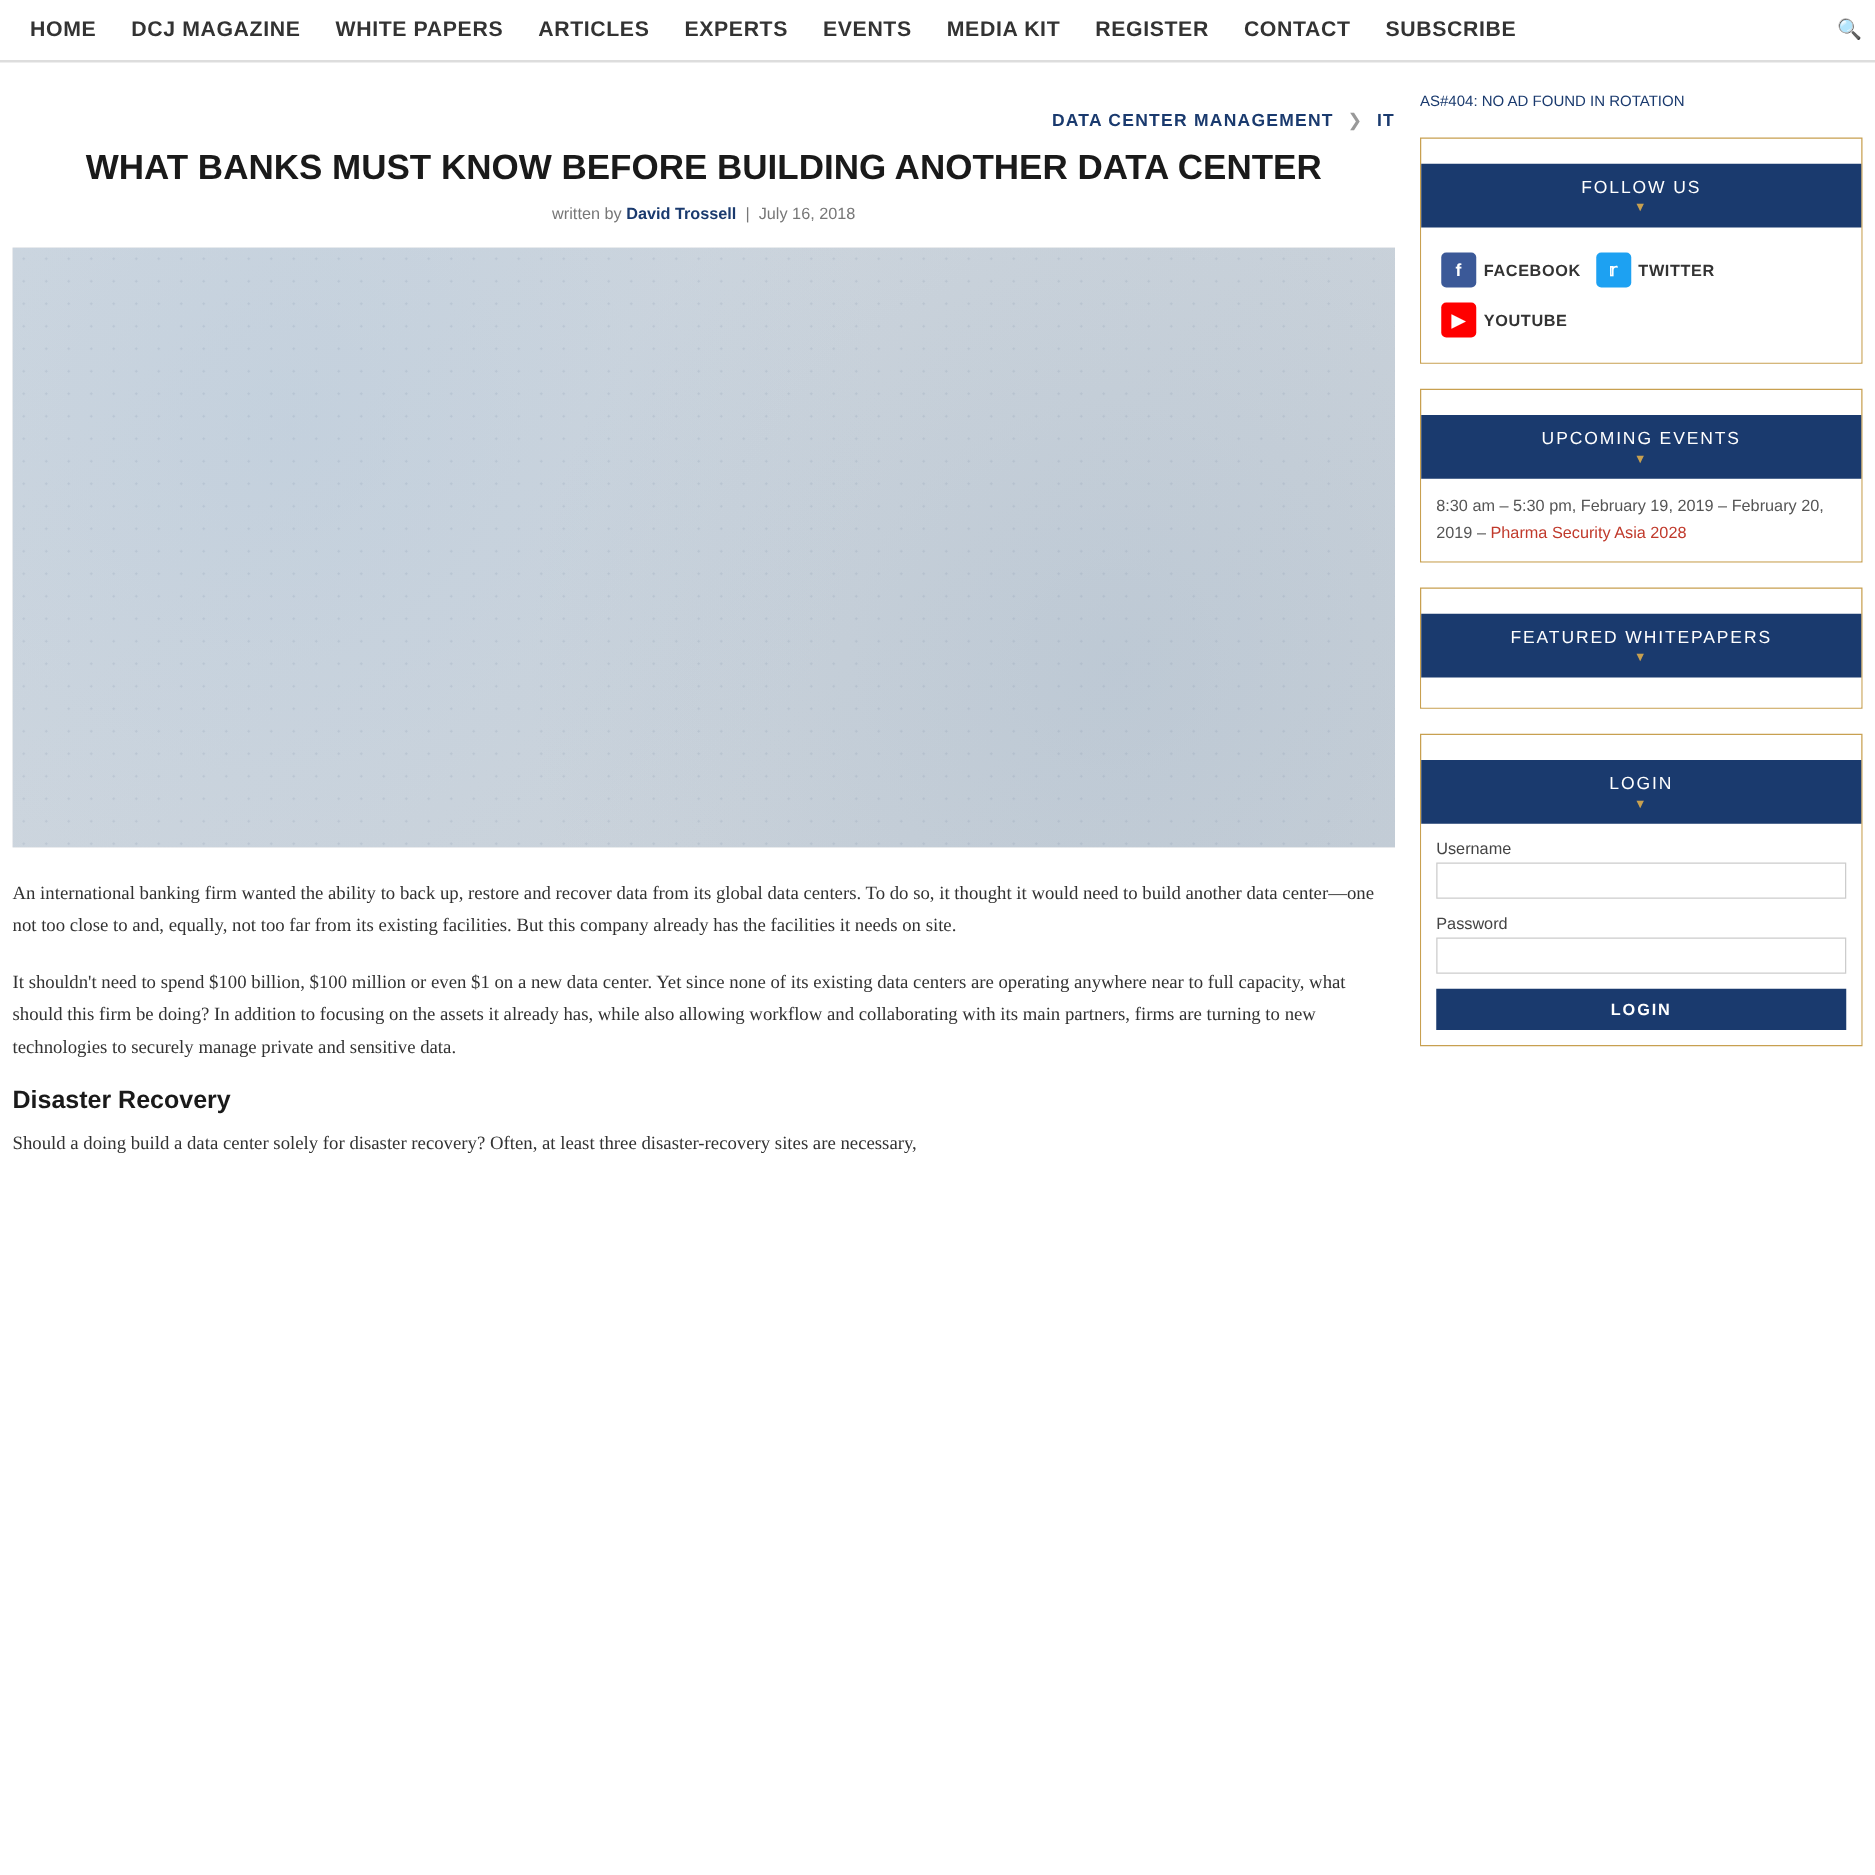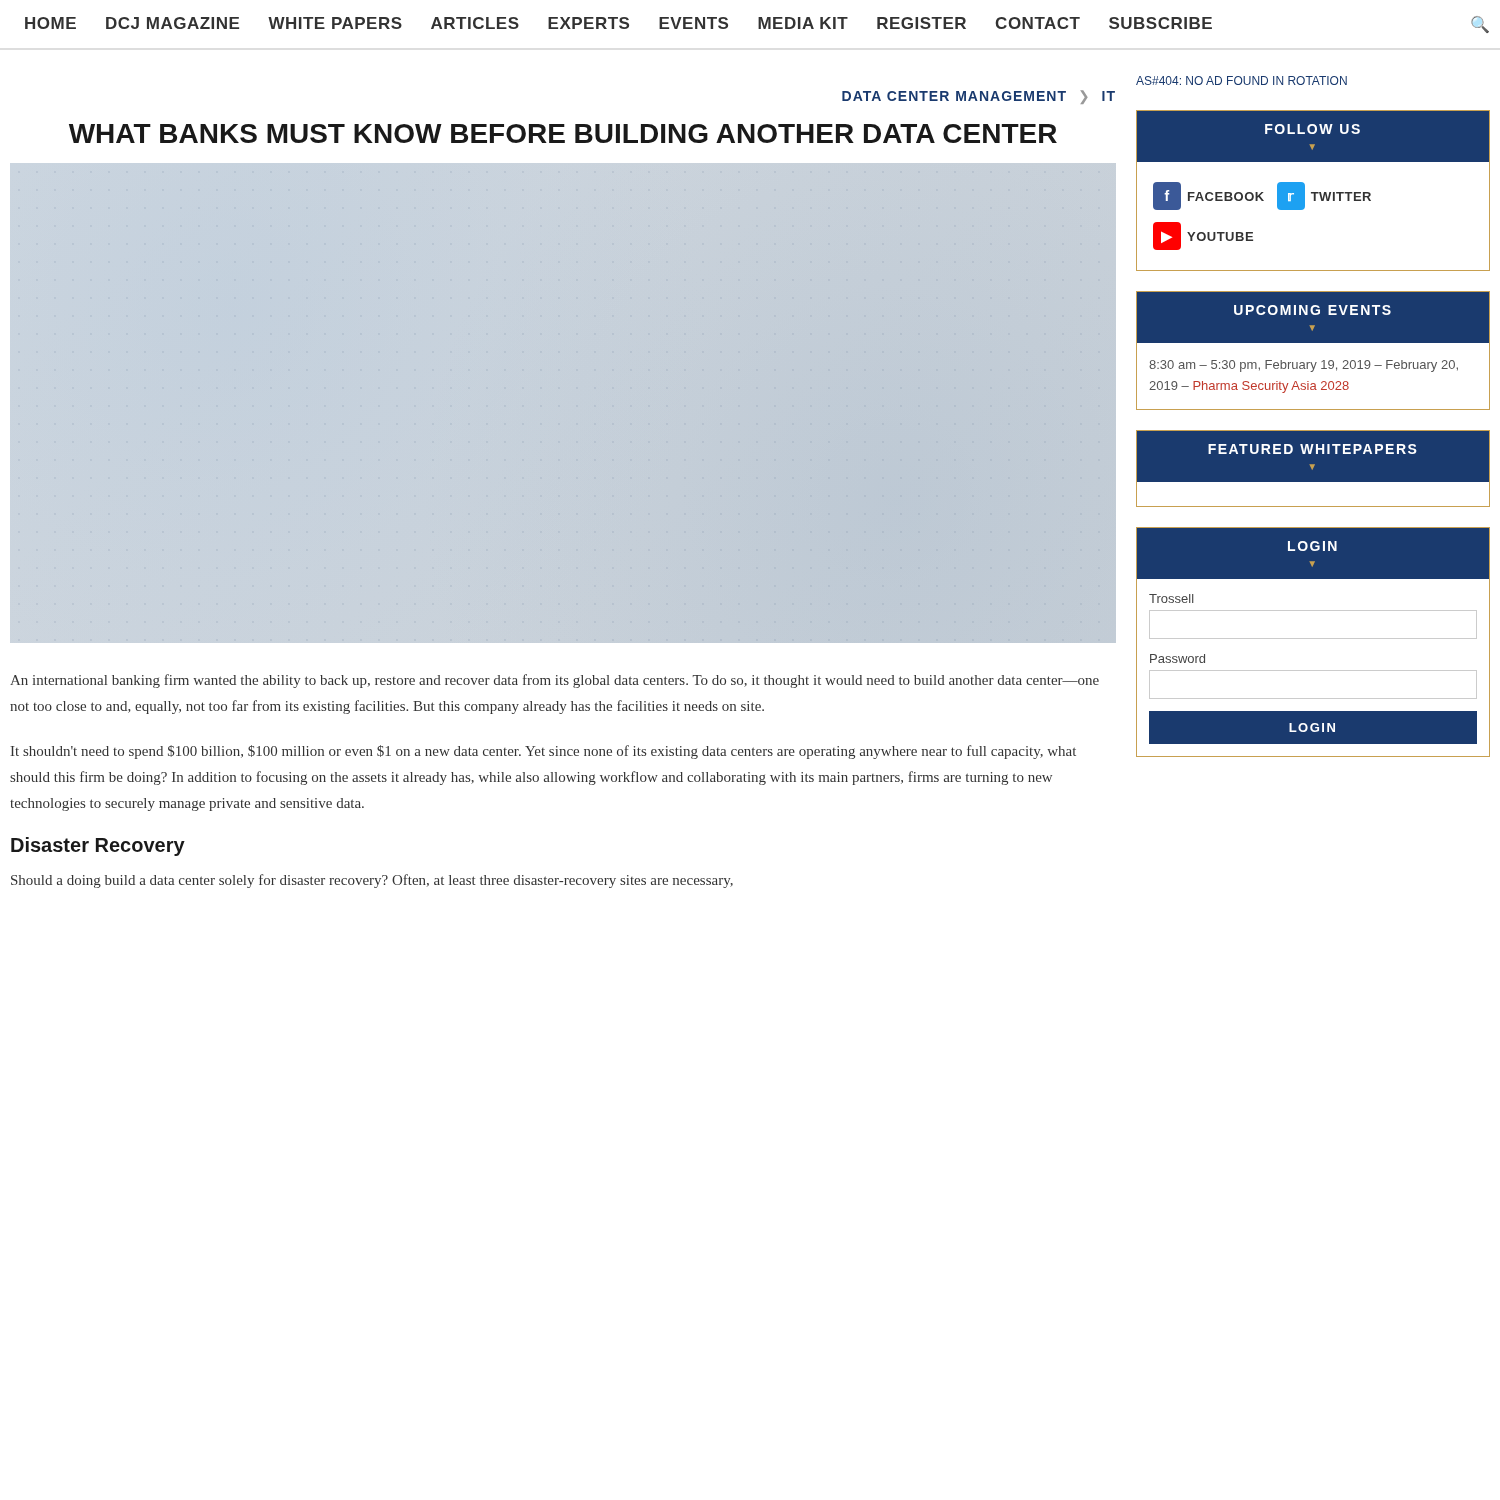--- a/index.html
+++ b/index.html
@@ -149,26 +149,27 @@
     
     .sidebar-section {
       margin-bottom: 20px;
       border: 1.5px solid #c8a050;
     }
     .sidebar-section-header {
       background: #1a3a6e;
       color: #fff;
       font-family: Arial, sans-serif;
       font-size: 14px;
-      font-weight: 700;
+      font-weight: 400;
       letter-spacing: 1.5px;
       text-align: center;
       padding: 10px;
       text-transform: uppercase;
       position: relative;
+      margin-top: 20px;
     }
     .sidebar-section-header::after {
       content: '▼';
       display: block;
       color: #c8a050;
       font-size: 10px;
       margin-top: 4px;
     }
     .sidebar-section-body {
       padding: 12px;
@@ -273,20 +274,26 @@
   <main class="main-content">
 
     <div class="breadcrumb">
       <a>DATA CENTER MANAGEMENT</a>
       <span class="sep">❯</span>
       <a>IT</a>
     </div>
 
     <h1 class="article-title">WHAT BANKS MUST KNOW BEFORE BUILDING ANOTHER DATA CENTER</h1>
 
+    <div class="byline">
+      <span>written by</span>
+      <a>David Trossell</a>
+      <span> &nbsp;|&nbsp; </span>
+      <span>July 16, 2018</span>
+    </div>
 
     <div class="article-image"></div>
 
     <div class="article-body">
       <p>An international banking firm wanted the ability to back up, restore and recover data from its global data centers. To do so, it thought it would need to build another data center—one not too close to and, equally, not too far from its existing facilities. But this company already has the facilities it needs on site.</p>
       <p>It shouldn't need to spend $100 billion, $100 million or even $1 on a new data center. Yet since none of its existing data centers are operating anywhere near to full capacity, what should this firm be doing? In addition to focusing on the assets it already has, while also allowing workflow and collaborating with its main partners, firms are turning to new technologies to securely manage private and sensitive data.</p>
       <h2>Disaster Recovery</h2>
       <p>Should a doing build a data center solely for disaster recovery? Often, at least three disaster-recovery sites are necessary,</p>
     </div>
 
@@ -328,21 +335,21 @@
 
     <div class="sidebar-section">
       <div class="sidebar-section-header">FEATURED WHITEPAPERS</div>
       <div class="sidebar-section-body" style="min-height: 20px;"></div>
     </div>
 
     <div class="sidebar-section">
       <div class="sidebar-section-header">LOGIN</div>
       <div class="sidebar-section-body">
         <form class="login-form">
-          <label>Trossell</label>
+          <label>Username</label>
           <input type="text" autocomplete="username" style="">
           <label>Password</label>
           <input type="password" autocomplete="current-password" style="">
           <button type="submit" class="login-btn">LOGIN</button>
         </form>
       </div>
     </div>
 
   </aside>
 </div>

